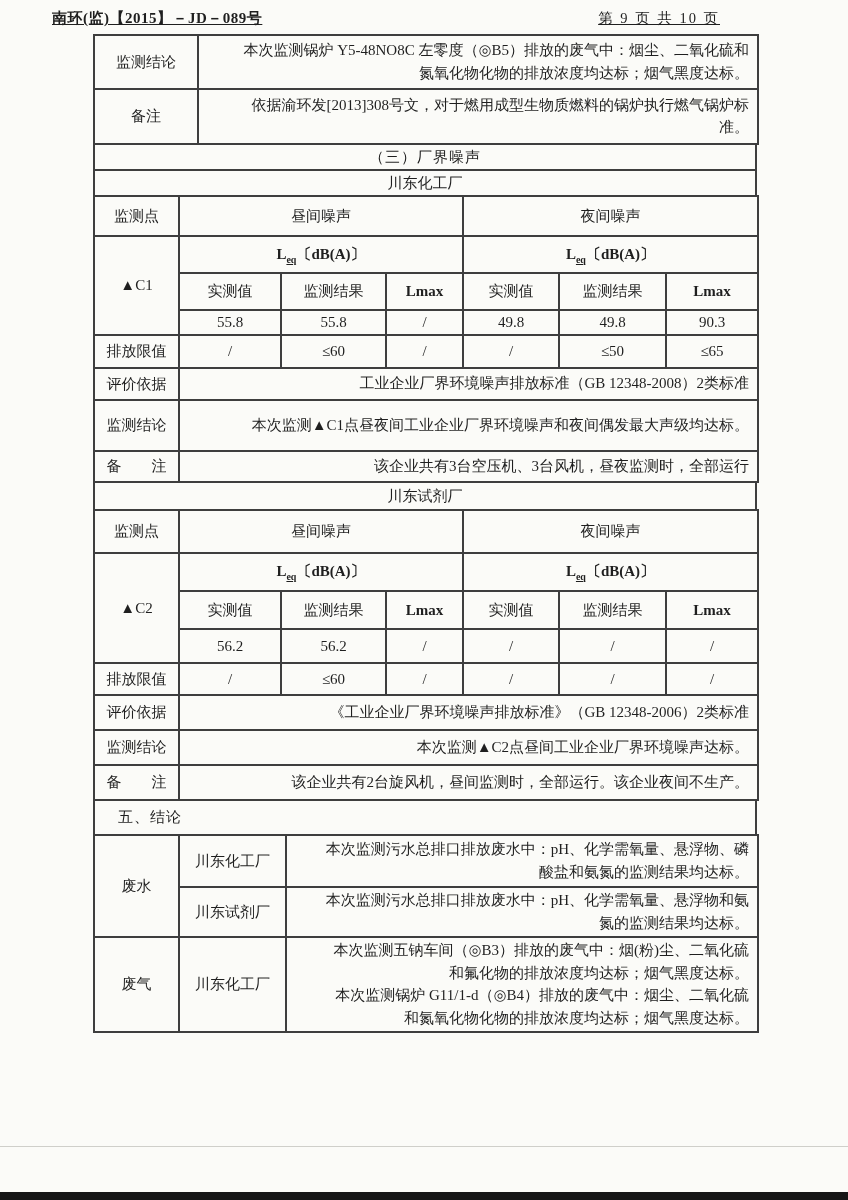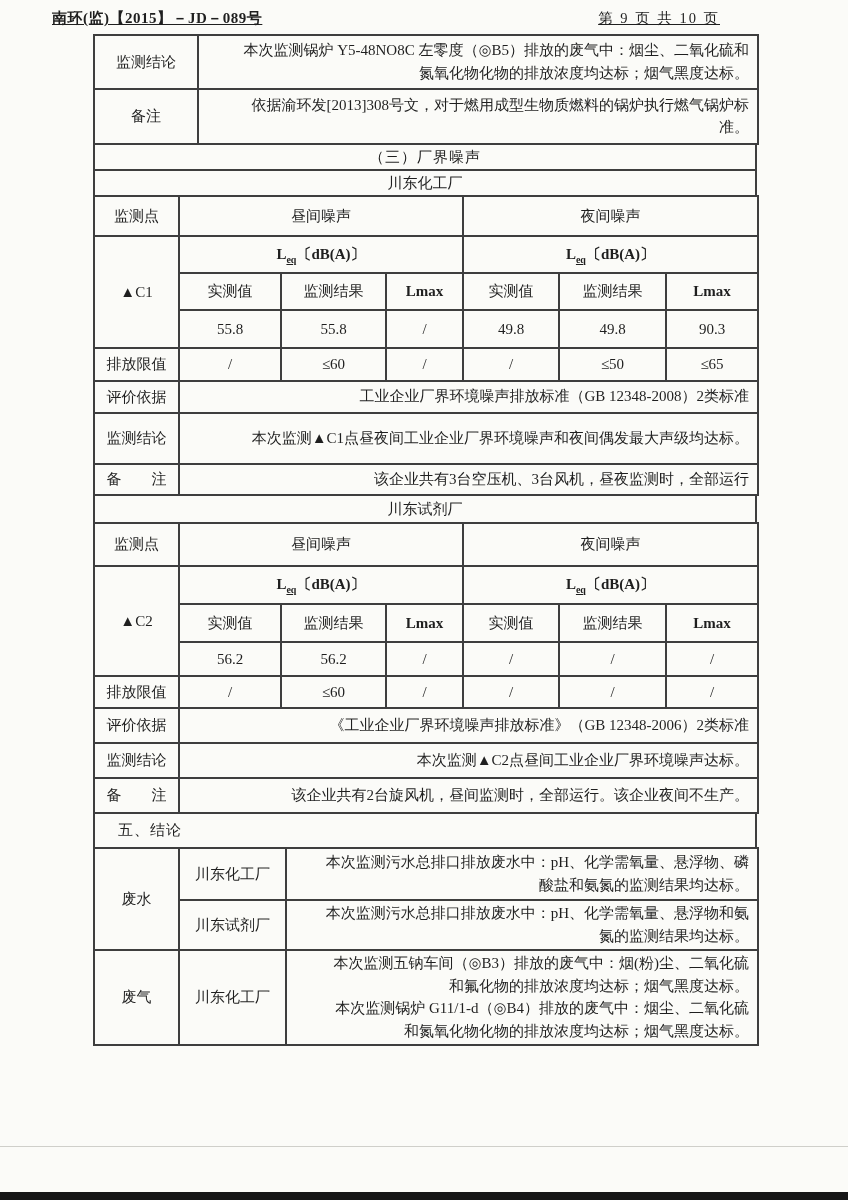--- a/index.html
+++ b/index.html
@@ -116,21 +116,21 @@
       <td class="c bold" colspan="3"><span>L</span><sub>eq</sub><span>〔dB(A)〕</span></td>
     </tr>
     <tr style="height:37px">
       <td class="c">实测值</td>
       <td class="c">监测结果</td>
       <td class="c bold">Lmax</td>
       <td class="c">实测值</td>
       <td class="c">监测结果</td>
       <td class="c bold">Lmax</td>
     </tr>
-    <tr style="height:38px">
+    <tr style="height:25px">
       <td class="c">55.8</td>
       <td class="c">55.8</td>
       <td class="c">/</td>
       <td class="c">49.8</td>
       <td class="c">49.8</td>
       <td class="c">90.3</td>
     </tr>
     <tr style="height:33px">
       <td class="c">排放限值</td>
       <td class="c">/</td>

